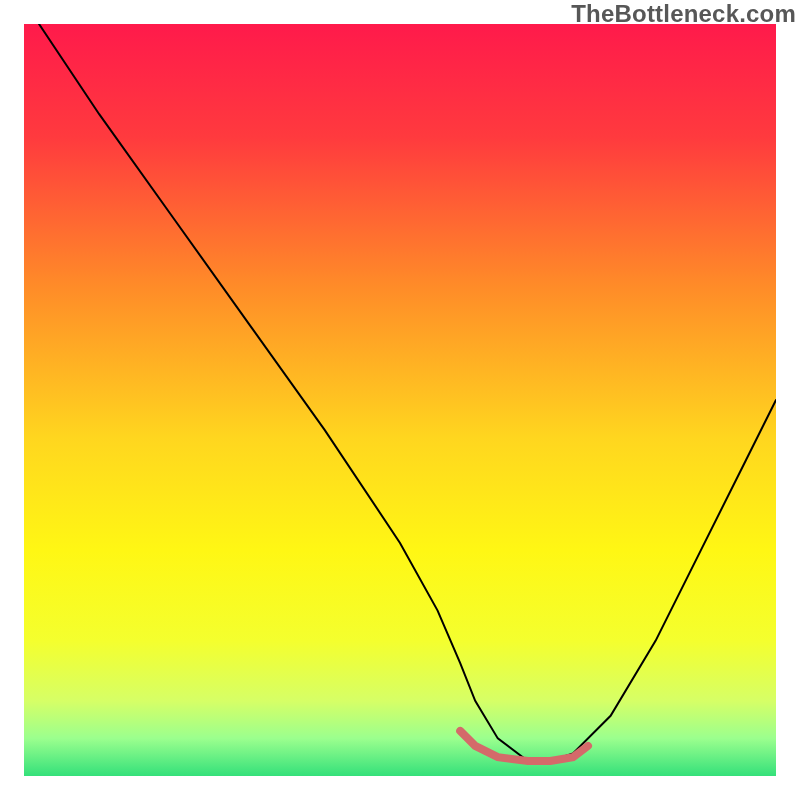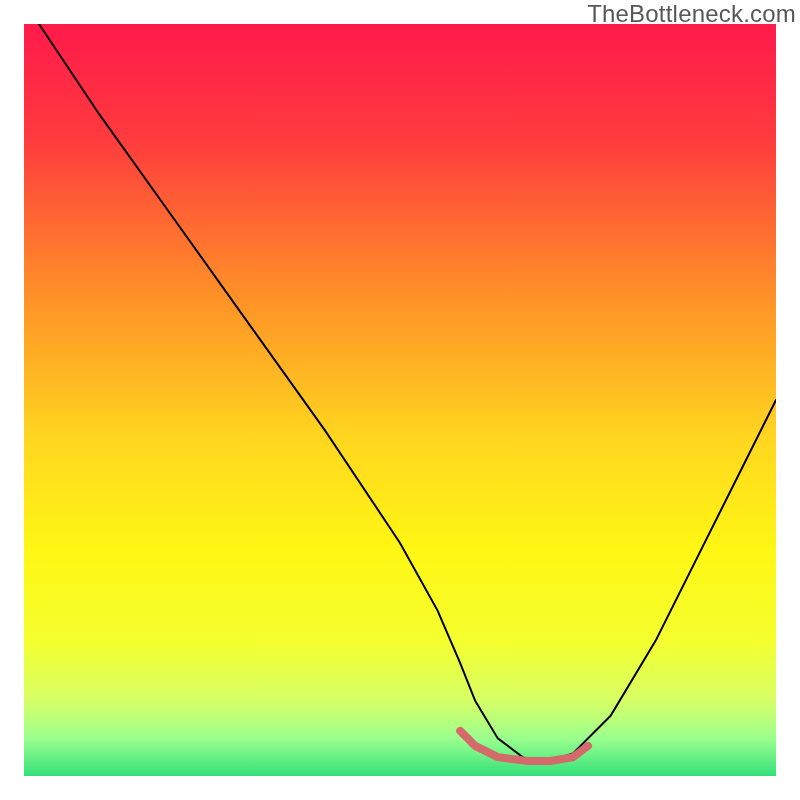--- a/index.html
+++ b/index.html
@@ -24,21 +24,21 @@
   .curve-layer {
     position: absolute;
     left: 0; top: 0; width: 100%; height: 100%;
   }
   .watermark {
     position: absolute;
     top: 0px;
     right: 4px;
     font-family: Arial, Helvetica, sans-serif;
     font-size: 24px;
-    font-weight: 400;
+    font-weight: 700;
     color: #575757;
     letter-spacing: 0.2px;
   }
 </style>
 </head>
 <body>
 
 <div class="chart-container">
 
   <div class="plot-area">

